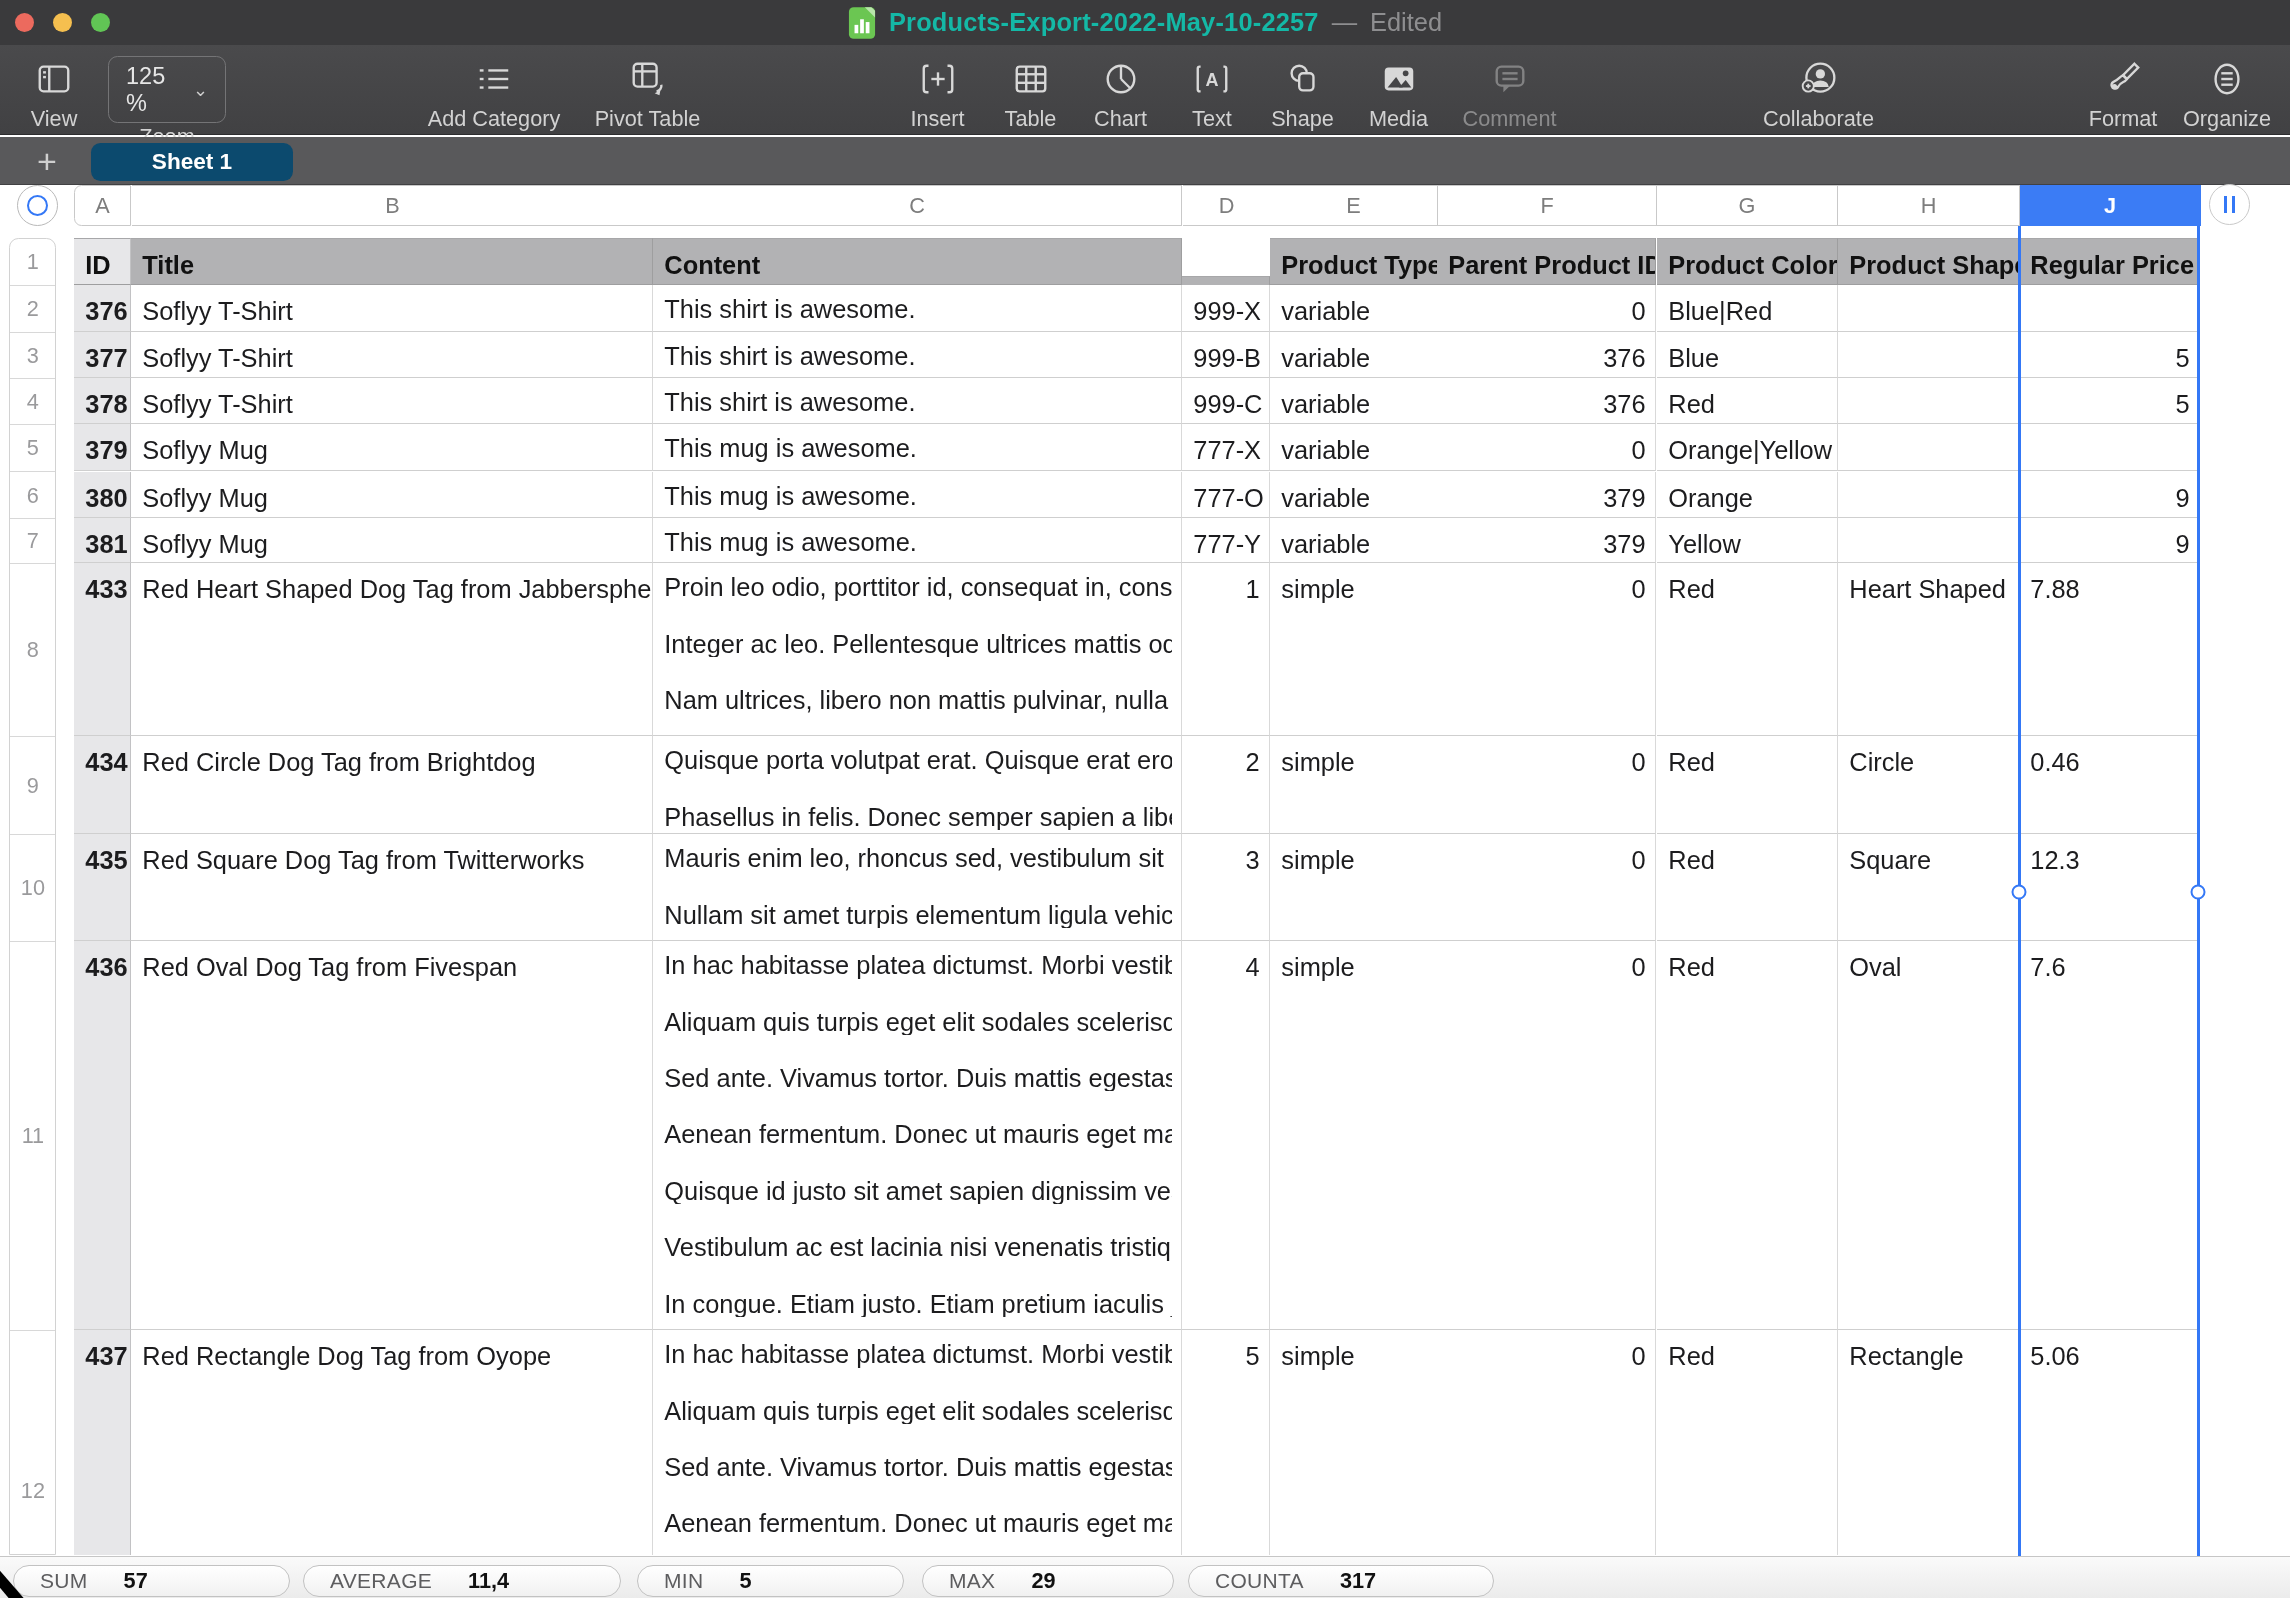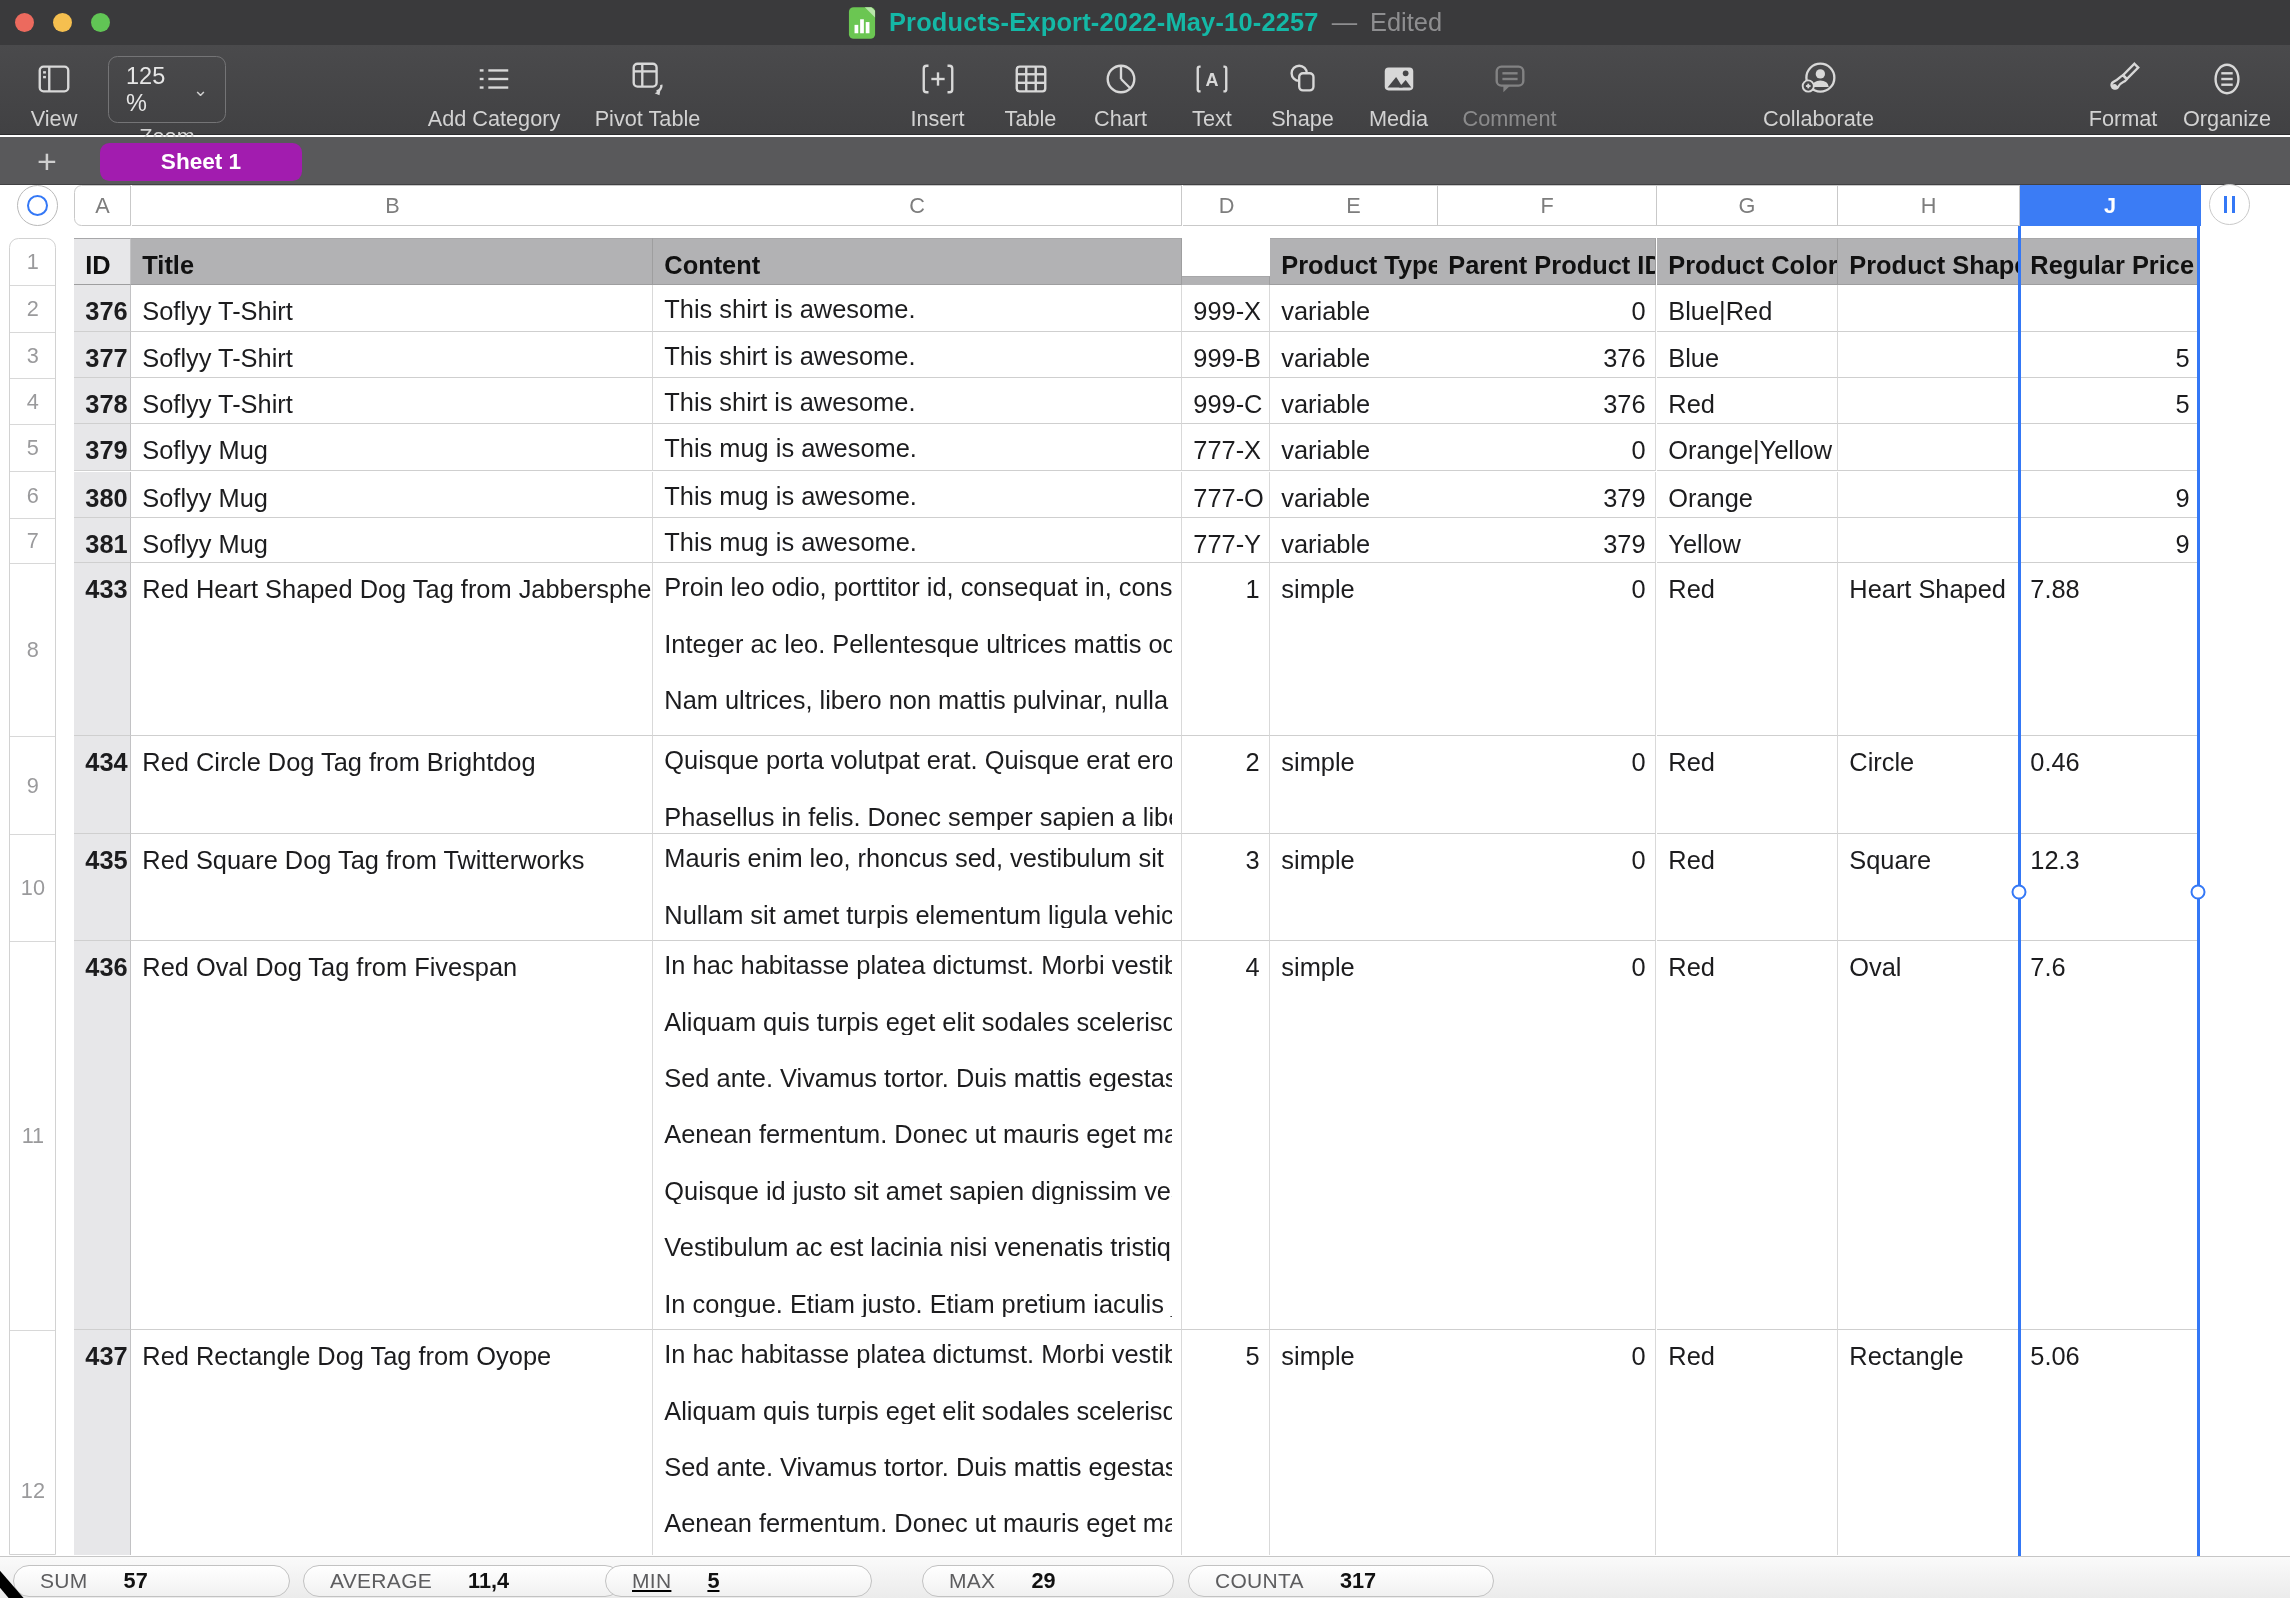--- a/index.html
+++ b/index.html
@@ -27,22 +27,22 @@
   .titem.dim { opacity:.5; }
   .zoompill { border:1.4px solid #747476; border-radius:9.4px; padding:5.6px 17px;
     color:#e6e6e6; font-size:23.5px; display:flex; align-items:center; gap:11.3px; margin-top:3.8px; }
   .chev { font-size:18px; color:#cfcfcf; }
 
   
   .tabbar { position:absolute; left:0; top:137px; width:2290px; height:48px;
     background:#59595b; border-bottom:0.9px solid #414143; }
   .addsheet { position:absolute; left:28px; top:4.7px; width:38px; height:38px;
     color:#cfcfcf; font-size:34px; line-height:38px; text-align:center; }
-  .sheettab { position:absolute; left:100px; top:5.6px; width:202px; height:38px;
-    background:#a21caf; border-radius:9.4px; color:#fff; font-size:22.6px; font-weight:bold;
+  .sheettab { position:absolute; left:91px; top:5.6px; width:202px; height:38px;
+    background:#0c4a6e; border-radius:9.4px; color:#fff; font-size:22.6px; font-weight:bold;
     display:flex; align-items:center; justify-content:center; }
 
   
   .ruler { position:absolute; left:0; top:185px; width:2290px; height:41px; background:#fff; }
   .tableselect { position:absolute; left:17px; top:185px; width:41px; height:41px;
     border:1.4px solid #b9b9b9; border-radius:50%; background:#fff;
     display:flex; align-items:center; justify-content:center; }
   .tableselect .ring { width:21px; height:21px; border:2.8px solid #3478f6; border-radius:50%; }
   .rcell { position:absolute; top:185px; height:41px; background:#fff;
     border:0.9px solid #c9c9c9; border-left:none; color:#7d7d7d; font-size:21.7px;
@@ -474,21 +474,21 @@
   <div class="statusbar" id="statusbar">
 
   <div class="pill" style="left: 13px; width: 277px;">
         <span class="pl">SUM</span>
         <span class="pv">57</span>
       </div>
       <div class="pill" style="left: 303px; width: 318px;">
         <span class="pl">AVERAGE</span>
         <span class="pv">11,4</span>
       </div>
-      <div class="pill" style="left: 605px; width: 267px; text-decoration: underline;">
+      <div class="pill" style="left: 637px; width: 267px;">
         <span class="pl">MIN</span>
         <span class="pv">5</span>
       </div>
       <div class="pill" style="left: 922px; width: 252px;">
         <span class="pl">MAX</span>
         <span class="pv">29</span>
       </div>
       <div class="pill" style="left: 1188px; width: 306px;">
         <span class="pl">COUNTA</span>
         <span class="pv">317</span>

